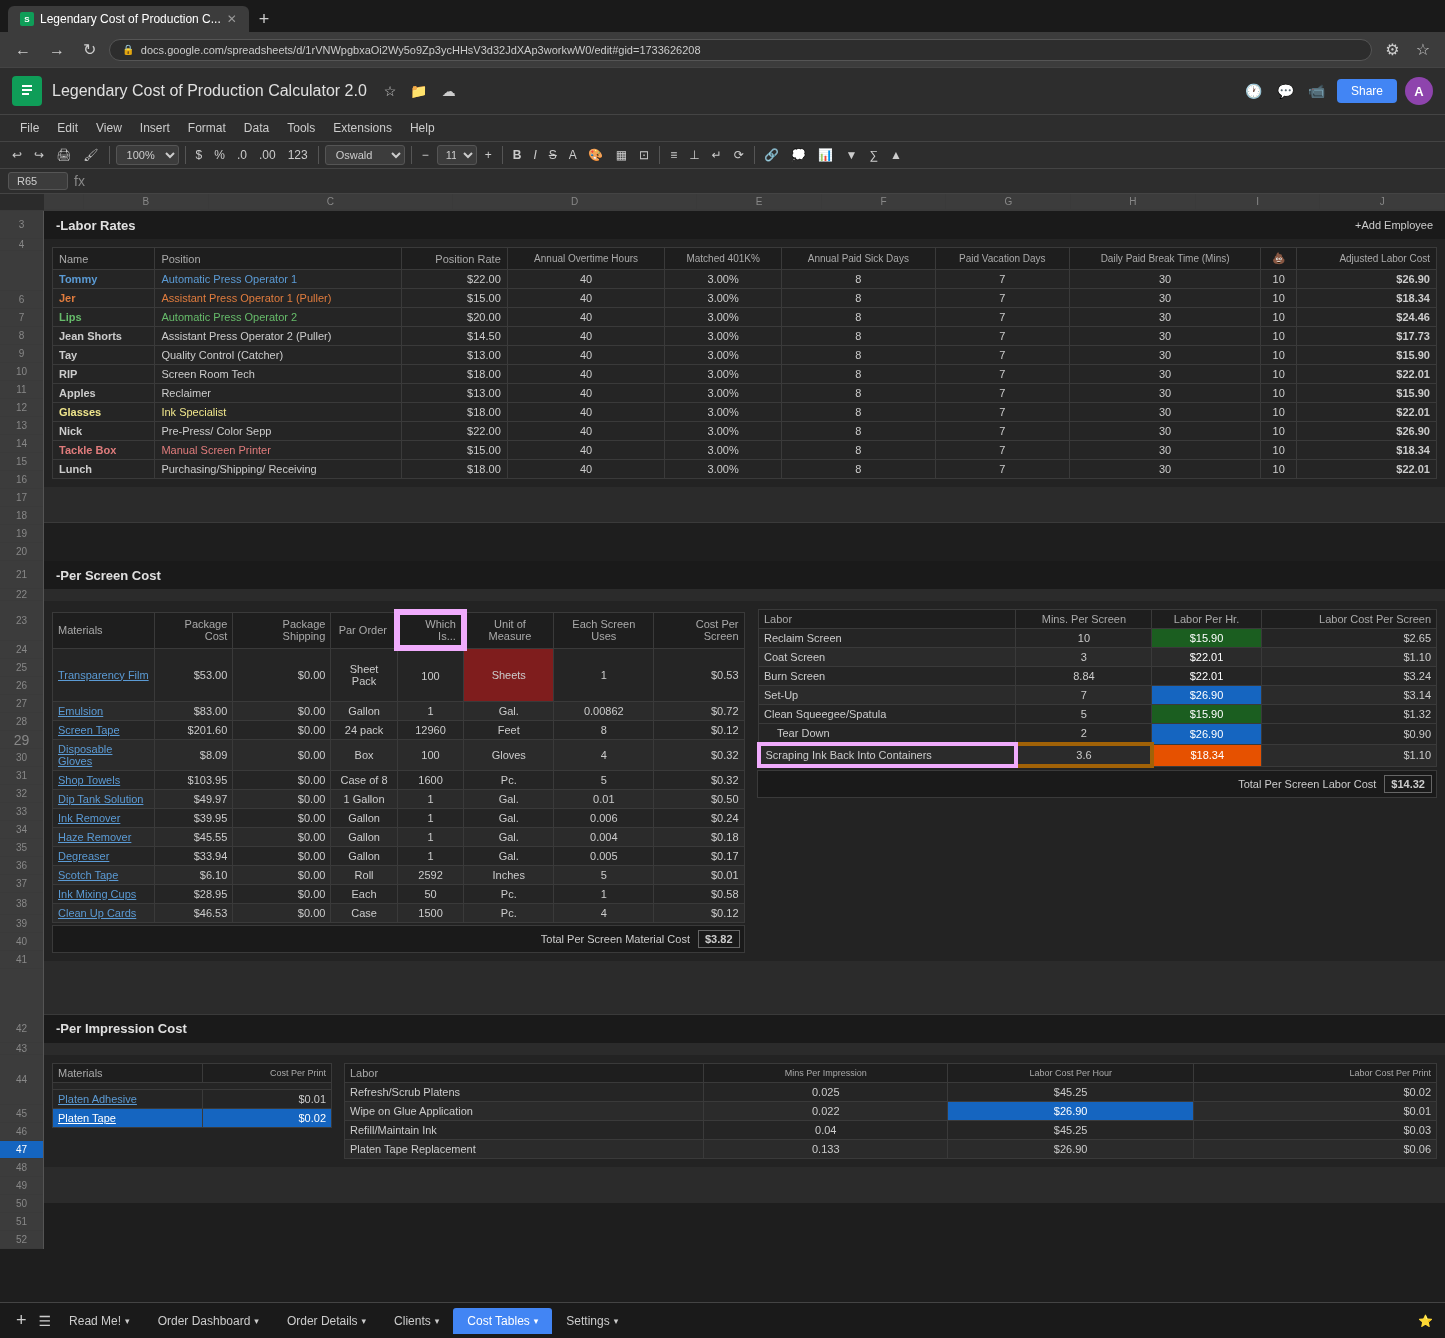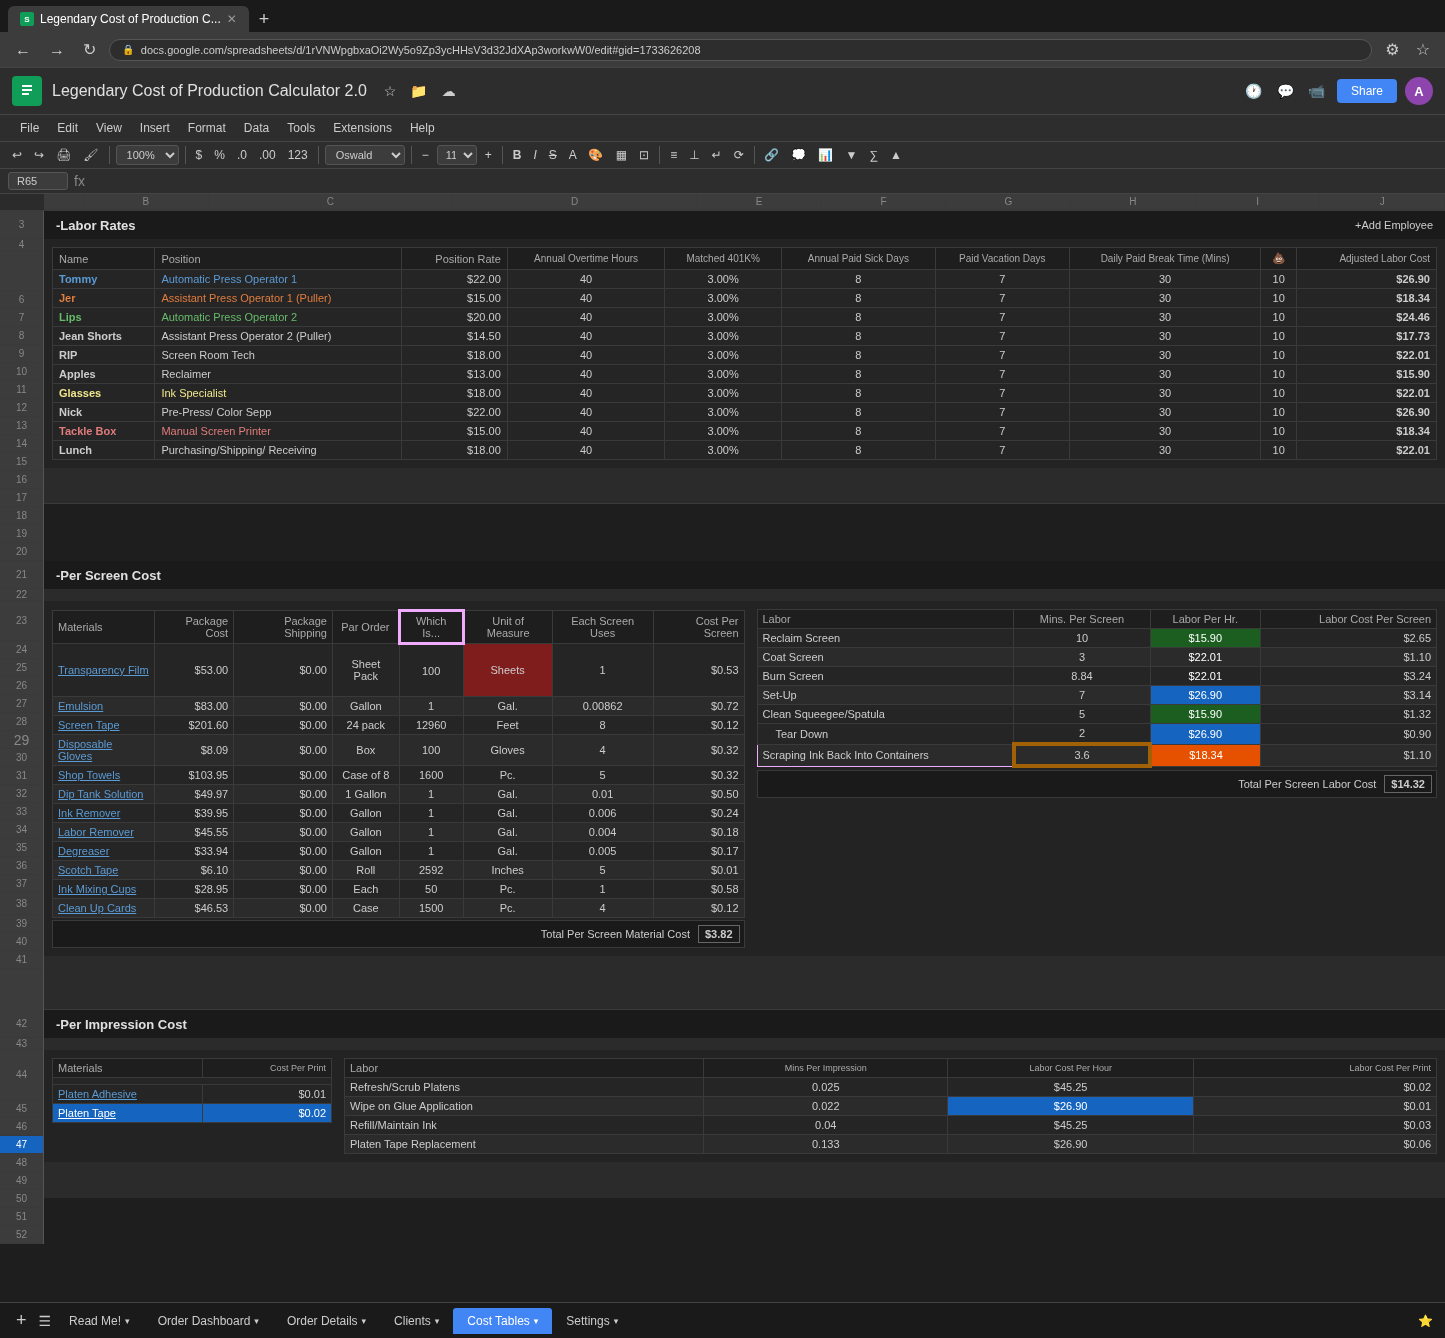--- a/index.html
+++ b/index.html
@@ -285,20 +285,32 @@
     <td style="padding:3px 6px; border:1px solid #3a3a3a; color:#ccc;">Assistant Press Operator 2 (Puller)</td>
     <td style="padding:3px 6px; border:1px solid #3a3a3a; color:#ccc; text-align:right;">$14.50</td>
     <td style="padding:3px 6px; border:1px solid #3a3a3a; color:#ccc; text-align:center;">40</td>
     <td style="padding:3px 6px; border:1px solid #3a3a3a; color:#ccc; text-align:center;">3.00%</td>
     <td style="padding:3px 6px; border:1px solid #3a3a3a; color:#ccc; text-align:center;">8</td>
     <td style="padding:3px 6px; border:1px solid #3a3a3a; color:#ccc; text-align:center;">7</td>
     <td style="padding:3px 6px; border:1px solid #3a3a3a; color:#ccc; text-align:center;">30</td>
     <td style="padding:3px 6px; border:1px solid #3a3a3a; color:#ccc; text-align:center;">10</td>
     <td style="padding:3px 6px; border:1px solid #3a3a3a; color:#ccc; text-align:right; font-weight:bold;">$17.73</td>
   </tr>
+              <tr style="background: rgb(37, 37, 37);">
+    <td style="padding:3px 6px; border:1px solid #3a3a3a; color:#ccc; font-weight:bold;">Tay</td>
+    <td style="padding:3px 6px; border:1px solid #3a3a3a; color:#ccc;">Quality Control (Catcher)</td>
+    <td style="padding:3px 6px; border:1px solid #3a3a3a; color:#ccc; text-align:right;">$13.00</td>
+    <td style="padding:3px 6px; border:1px solid #3a3a3a; color:#ccc; text-align:center;">40</td>
+    <td style="padding:3px 6px; border:1px solid #3a3a3a; color:#ccc; text-align:center;">3.00%</td>
+    <td style="padding:3px 6px; border:1px solid #3a3a3a; color:#ccc; text-align:center;">8</td>
+    <td style="padding:3px 6px; border:1px solid #3a3a3a; color:#ccc; text-align:center;">7</td>
+    <td style="padding:3px 6px; border:1px solid #3a3a3a; color:#ccc; text-align:center;">30</td>
+    <td style="padding:3px 6px; border:1px solid #3a3a3a; color:#ccc; text-align:center;">10</td>
+    <td style="padding:3px 6px; border:1px solid #3a3a3a; color:#ccc; text-align:right; font-weight:bold;">$15.90</td>
+  </tr>
               <tr style="background: rgb(43, 43, 43);">
     <td style="padding:3px 6px; border:1px solid #3a3a3a; color:#ccc; font-weight:bold;">RIP</td>
     <td style="padding:3px 6px; border:1px solid #3a3a3a; color:#ccc;">Screen Room Tech</td>
     <td style="padding:3px 6px; border:1px solid #3a3a3a; color:#ccc; text-align:right;">$18.00</td>
     <td style="padding:3px 6px; border:1px solid #3a3a3a; color:#ccc; text-align:center;">40</td>
     <td style="padding:3px 6px; border:1px solid #3a3a3a; color:#ccc; text-align:center;">3.00%</td>
     <td style="padding:3px 6px; border:1px solid #3a3a3a; color:#ccc; text-align:center;">8</td>
     <td style="padding:3px 6px; border:1px solid #3a3a3a; color:#ccc; text-align:center;">7</td>
     <td style="padding:3px 6px; border:1px solid #3a3a3a; color:#ccc; text-align:center;">30</td>
     <td style="padding:3px 6px; border:1px solid #3a3a3a; color:#ccc; text-align:center;">10</td>
@@ -409,21 +421,21 @@
         <div style="display:grid; grid-template-columns:1fr 1fr; gap:0;">
 
           <div>
             <table style="font-size:10px; border-collapse:collapse; width:100%;">
               <thead>
                 <tr>
                   <th style="text-align:left; padding:3px 5px; background:#1e1e1e; color:#aaa; border:1px solid #3a3a3a; font-weight:normal;">Materials</th>
                   <th style="text-align:right; padding:3px 5px; background:#1e1e1e; color:#aaa; border:1px solid #3a3a3a; font-weight:normal;">Package Cost</th>
                   <th style="text-align:right; padding:3px 5px; background:#1e1e1e; color:#aaa; border:1px solid #3a3a3a; font-weight:normal;">Package Shipping</th>
                   <th style="text-align:center; padding:3px 5px; background:#1e1e1e; color:#aaa; border:1px solid #3a3a3a; font-weight:normal;">Par Order</th>
-                  <th style="text-align:center; padding:3px 5px; background:#1e1e1e; color:#aaa; border:3px solid #f0abfc; font-weight:normal;">Which Is...</th>
+                  <th style="text-align:right; padding:3px 5px; background:#1e1e1e; color:#aaa; border:6px solid #f0abfc; font-weight:normal;">Which Is...</th>
                   <th style="text-align:center; padding:3px 5px; background:#1e1e1e; color:#aaa; border:1px solid #3a3a3a; font-weight:normal;">Unit of Measure</th>
                   <th style="text-align:center; padding:3px 5px; background:#1e1e1e; color:#aaa; border:1px solid #3a3a3a; font-weight:normal;">Each Screen Uses</th>
                   <th style="text-align:right; padding:3px 5px; background:#1e1e1e; color:#aaa; border:1px solid #3a3a3a; font-weight:normal;">Cost Per Screen</th>
                 </tr>
               </thead>
               <tbody id="materials-tbody">
                   <tr>
     <td style="padding:3px 5px; background:#252525; border:1px solid #3a3a3a; color:#5b9bd5; text-decoration:underline; cursor:pointer;">Transparency Film</td>
     <td style="padding:3px 5px; background:#252525; border:1px solid #3a3a3a; color:#ccc; text-align:right;">$53.00</td>
     <td style="padding:3px 5px; background:#252525; border:1px solid #3a3a3a; color:#ccc; text-align:right;">$0.00</td>
@@ -487,21 +499,21 @@
     <td style="padding:3px 5px; background:#252525; border:1px solid #3a3a3a; color:#5b9bd5; text-decoration:underline; cursor:pointer;">Ink Remover</td>
     <td style="padding:3px 5px; background:#252525; border:1px solid #3a3a3a; color:#ccc; text-align:right;">$39.95</td>
     <td style="padding:3px 5px; background:#252525; border:1px solid #3a3a3a; color:#ccc; text-align:right;">$0.00</td>
     <td style="padding:3px 5px; background:#252525; border:1px solid #3a3a3a; color:#ccc; text-align:center;">Gallon</td>
     <td style="padding:3px 5px; background:#252525; border:1px solid #3a3a3a; color:#ccc; text-align:center;">1</td>
     <td style="padding:3px 5px; background:#252525; border:1px solid #3a3a3a; color:#ccc; text-align:center;">Gal.</td>
     <td style="padding:3px 5px; background:#252525; border:1px solid #3a3a3a; color:#ccc; text-align:center;">0.006</td>
     <td style="padding:3px 5px; background:#252525; border:1px solid #3a3a3a; color:#ccc; text-align:right;">$0.24</td>
   </tr>
                   <tr>
-    <td style="padding:3px 5px; background:#2b2b2b; border:1px solid #3a3a3a; color:#5b9bd5; text-decoration:underline; cursor:pointer;">Labor Remover</td>
+    <td style="padding:3px 5px; background:#2b2b2b; border:1px solid #3a3a3a; color:#5b9bd5; text-decoration:underline; cursor:pointer;">Haze Remover</td>
     <td style="padding:3px 5px; background:#2b2b2b; border:1px solid #3a3a3a; color:#ccc; text-align:right;">$45.55</td>
     <td style="padding:3px 5px; background:#2b2b2b; border:1px solid #3a3a3a; color:#ccc; text-align:right;">$0.00</td>
     <td style="padding:3px 5px; background:#2b2b2b; border:1px solid #3a3a3a; color:#ccc; text-align:center;">Gallon</td>
     <td style="padding:3px 5px; background:#2b2b2b; border:1px solid #3a3a3a; color:#ccc; text-align:center;">1</td>
     <td style="padding:3px 5px; background:#2b2b2b; border:1px solid #3a3a3a; color:#ccc; text-align:center;">Gal.</td>
     <td style="padding:3px 5px; background:#2b2b2b; border:1px solid #3a3a3a; color:#ccc; text-align:center;">0.004</td>
     <td style="padding:3px 5px; background:#2b2b2b; border:1px solid #3a3a3a; color:#ccc; text-align:right;">$0.18</td>
   </tr>
                   <tr>
     <td style="padding:3px 5px; background:#252525; border:1px solid #3a3a3a; color:#5b9bd5; text-decoration:underline; cursor:pointer;">Degreaser</td>
@@ -593,21 +605,21 @@
     <td style="padding:3px 5px; background:#1b5e20; border:1px solid #3a3a3a; color:white; text-align:center;">$15.90</td>
     <td style="padding:3px 5px; background:#252525; border:1px solid #3a3a3a; color:#ccc; text-align:right;">$1.32</td>
   </tr>
                   <tr>
     <td style="padding:3px 18px; background:#252525; border:1px solid #3a3a3a; color:#ccc;">Tear Down</td>
     <td style="padding:3px 5px; background:#252525; border:1px solid #3a3a3a; color:#ccc; text-align:center;">2</td>
     <td style="padding:3px 5px; background:#1565c0; border:1px solid #3a3a3a; color:white; text-align:center;">$26.90</td>
     <td style="padding:3px 5px; background:#252525; border:1px solid #3a3a3a; color:#ccc; text-align:right;">$0.90</td>
   </tr>
                   <tr>
-    <td style="padding:3px 5px; background:#2b2b2b; border:1px solid #f0abfc; color:#ccc;">Scraping Ink Back Into Containers</td>
+    <td style="padding:3px 5px; background:#2b2b2b; border:4px solid #f0abfc; color:#ccc;">Scraping Ink Back Into Containers</td>
     <td style="padding:3px 9px; background:#2b2b2b; border:4px solid #a16207; color:#ccc; text-align:center;">3.6</td>
     <td style="padding:3px 5px; background:#e65100; border:1px solid #3a3a3a; color:white; text-align:center;">$18.34</td>
     <td style="padding:3px 5px; background:#2b2b2b; border:1px solid #3a3a3a; color:#ccc; text-align:right;">$1.10</td>
   </tr>
                 </tbody>
             </table>
 
             <div style="display:flex; justify-content:flex-end; align-items:center; padding:4px; background:#1a1a1a; border:1px solid #3a3a3a; margin-top:2px;">
               <span style="color:#ccc; font-size:11px; margin-right:8px;">Total Per Screen Labor Cost</span>
               <span style="color:#ccc; font-size:11px; font-weight:bold; border:1px solid #666; padding:2px 6px;">$14.32</span>

